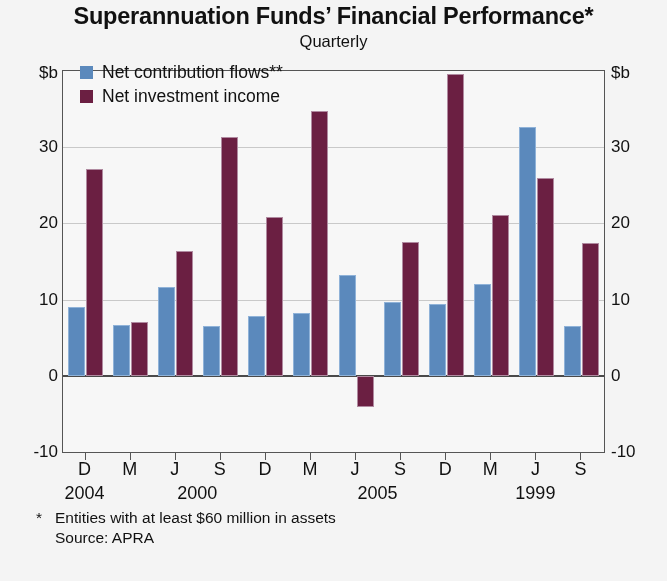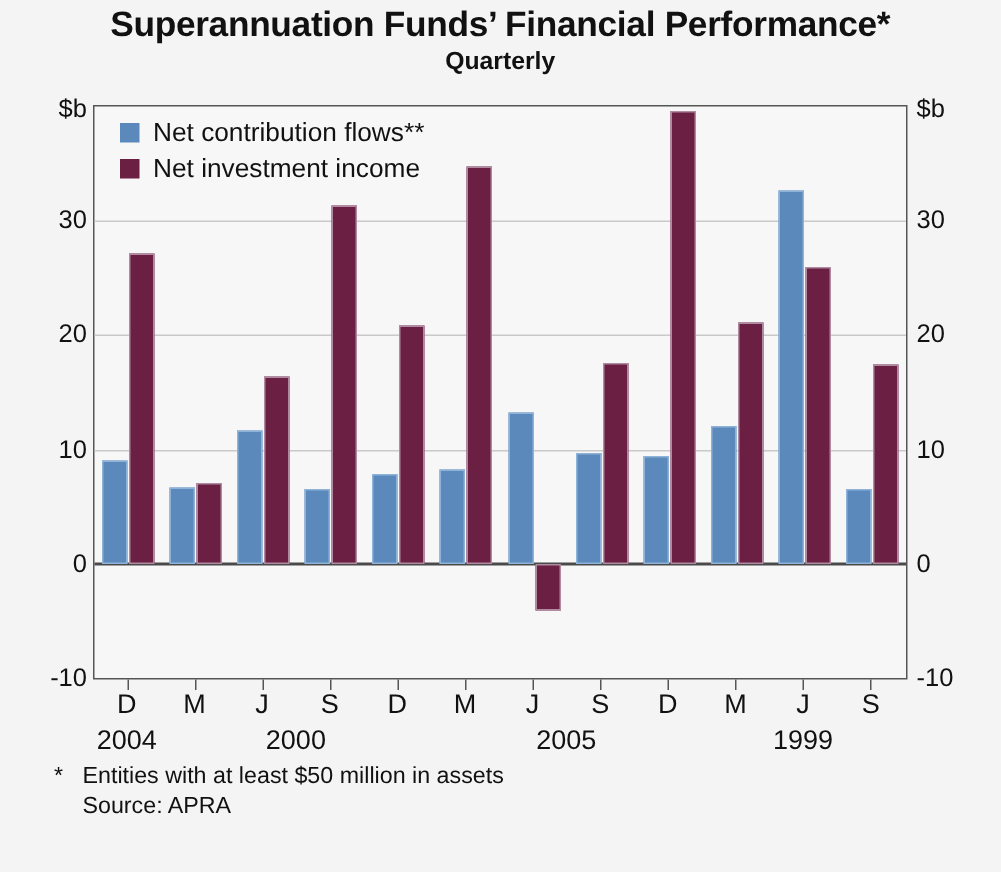--- a/index.html
+++ b/index.html
@@ -23,21 +23,21 @@
   }
   #chart-title {
     font-size: 23.5px;
     font-weight: bold;
     letter-spacing: -0.2px;
     line-height: 1.05;
     white-space: nowrap;
   }
   #chart-subtitle {
     font-size: 16.5px;
-    font-weight: bold;
+    font-weight: normal;
     line-height: 1.1;
     margin-top: 3px;
   }
 
   
   #plot-area {
     position: absolute;
     left: 62px;
     top: 70px;
     width: 543px;
@@ -106,21 +106,21 @@
     font-size: 18px;
     text-align: center;
     width: 70px;
     margin-left: -35px;
   }
 
   
   #legend {
     position: absolute;
     left: 80px;
-    top: 76px;
+    top: 60px;
   }
   .legend-row {
     display: flex;
     align-items: center;
     height: 24px;
   }
   .legend-swatch {
     width: 13px;
     height: 13px;
     margin-right: 9px;
@@ -240,18 +240,18 @@
     <span class="legend-label">Net contribution flows**</span>
   </div>
   <div class="legend-row">
     <span class="legend-swatch sw-maroon"></span>
     <span class="legend-label">Net investment income</span>
   </div>
 </div>
 
 <div id="footnotes">
   <div class="footnote">
-    <span class="fn-marker">*</span><span>Entities with at least $50 million in assets</span>
+    <span class="fn-marker">*</span><span>Entities with at least $60 million in assets</span>
   </div>
   <div class="footnote">
     <span class="fn-marker"></span><span>Source: APRA</span>
   </div>
 </div>
 
 </body></html>

